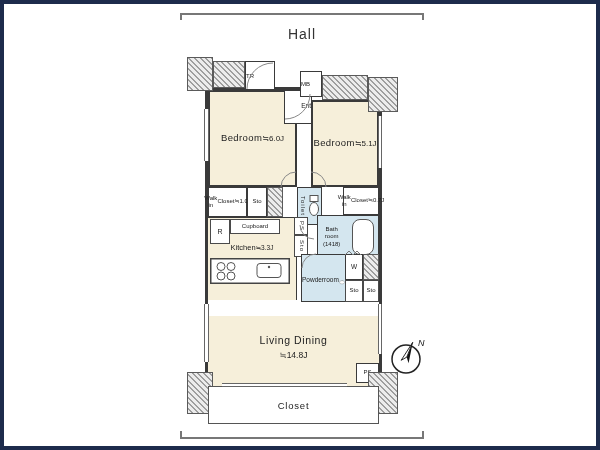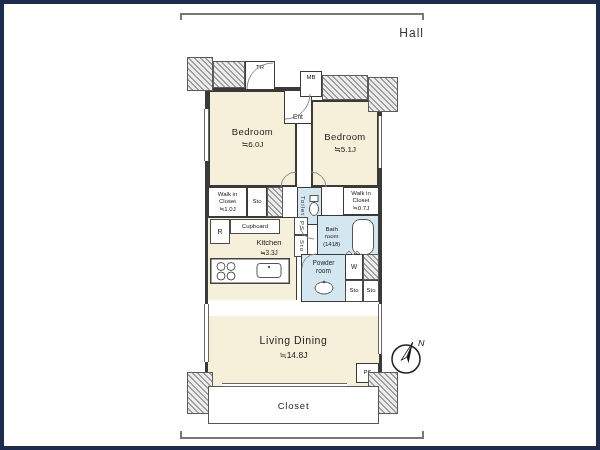--- a/index.html
+++ b/index.html
@@ -2,37 +2,37 @@
 <html style="--frame: #1d2b4c; --wall: #3a3a3a; --cream: #f6efda; --blue: #d4e6ef;"><head>
 <meta charset="utf-8">
 <style>
   *{margin:0;padding:0;box-sizing:border-box}
   html,body{width:600px;height:450px}
   body{font-family:"Liberation Sans","DejaVu Sans",sans-serif;background:#fff;color:#222}
   .canvas{position:relative;width:600px;height:450px;border:4px solid var(--frame,#1d2b4c);background:#fff;overflow:hidden}
   .hline{position:absolute;background:#777;height:1.5px}
   .tick{position:absolute;background:#777;width:1.5px;height:7px}
   .unit{position:absolute;border:3px solid var(--wall,#3a3a3a);background:#fff}
-  .room{position:absolute;display:flex;flex-direction:column;align-items:center;justify-content:center;text-align:center;line-height:1.3}
+  .room{position:absolute;display:flex;flex-direction:row;align-items:center;justify-content:center;text-align:center;line-height:1.3}
   .cream{background:var(--cream,#f6efda)}
   .blue{background:var(--blue,#d4e6ef)}
   .b2{border:2px solid var(--wall,#3a3a3a)}
   .b15{border:1.5px solid var(--wall,#3a3a3a)}
   .b1{border:1px solid #4a4a4a}
   .pillar{position:absolute;border:1px solid #5a5a5a;background:repeating-linear-gradient(45deg,#ececec 0 2.5px,#9e9e9e 2.5px 4px)}
   .rname{font-size:9.5px;letter-spacing:.4px;color:#222}
   .rarea{font-size:8px;margin-top:2px;color:#222}
   .lname{font-size:10.5px;letter-spacing:.6px}
   .larea{font-size:8.5px;margin-top:2px}
   .kname{font-size:7.5px}
   .karea{font-size:6.5px;margin-top:1px}
   .tiny{font-size:6px;line-height:1.18;color:#222}
   .t65{font-size:6.5px;color:#222}
   .vert{writing-mode:vertical-rl;letter-spacing:1px}
-  .hall-label{position:absolute;text-align:right;font-size:12px;letter-spacing:1px;color:#333}
+  .hall-label{position:absolute;text-align:center;font-size:14px;letter-spacing:1px;color:#333}
   .balcony{position:absolute;border:1.5px solid #555;background:#fff;display:flex;align-items:center;justify-content:center;font-size:9.5px;letter-spacing:.8px;color:#222}
   .win{position:absolute;background:#fff;border-left:1px solid #666;border-right:1px solid #666}
   .winh{position:absolute;background:#fff;border-top:1px solid #666;border-bottom:1px solid #666}
   .tub{position:absolute;background:#fff;border:1.5px solid #555;border-radius:8px}
   .overlay{position:absolute;left:0;top:0;pointer-events:none}
   svg{display:block}
 </style>
 </head>
 <body>
 
@@ -113,21 +113,21 @@
   <div class="room b1" style="left:290px;top:231px;width:14px;height:22px;background:#fff">
     <div class="tiny vert">Sto</div>
   </div>
 
   <div class="room b1" style="left:206px;top:215px;width:20px;height:25px;background:#fff">
     <div style="font-size:7px">R</div>
   </div>
   <div class="room b1" style="left:226px;top:215px;width:50px;height:15px;background:#fff">
     <div class="tiny">Cupboard</div>
   </div>
-  <div class="room" style="left:227px;top:233px;width:76px;height:22px">
+  <div class="room" style="left:210px;top:233px;width:76px;height:22px">
     <div class="kname">Kitchen</div>
     <div class="karea">≒3.3J</div>
   </div>
   <svg class="overlay" style="left:206px;top:254px" width="80" height="26" viewBox="0 0 80 26">
     <rect x="0.75" y="0.75" width="78.5" height="24.5" fill="#fff" stroke="#444" stroke-width="1.5"></rect>
     <circle cx="11" cy="8.5" r="4" fill="none" stroke="#555"></circle>
     <circle cx="21" cy="8.5" r="4" fill="none" stroke="#555"></circle>
     <circle cx="11" cy="18" r="4" fill="none" stroke="#555"></circle>
     <circle cx="21" cy="18" r="4" fill="none" stroke="#555"></circle>
     <rect x="47" y="5.5" width="24" height="14" rx="3" fill="#fff" stroke="#555"></rect>

